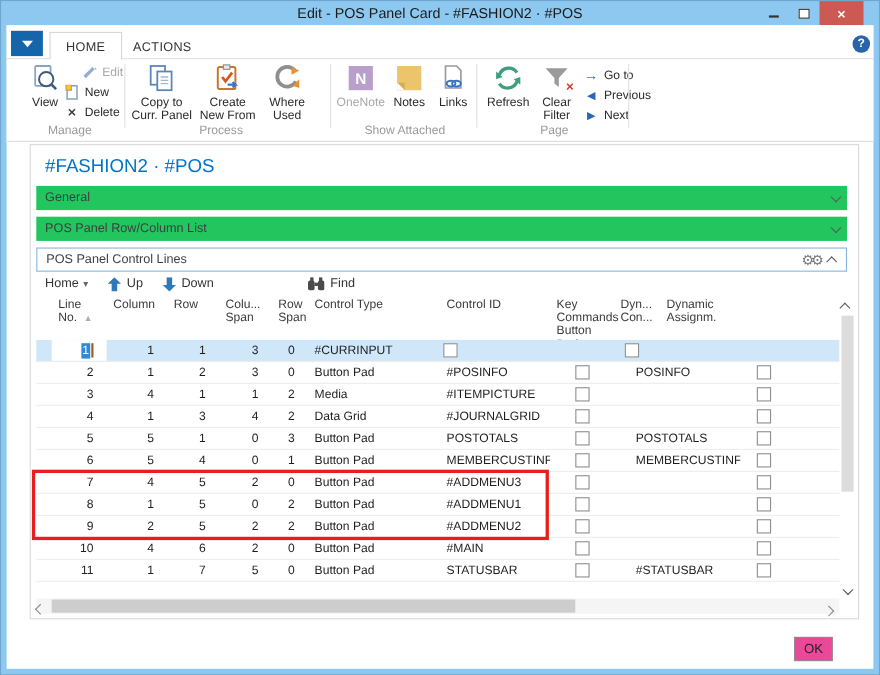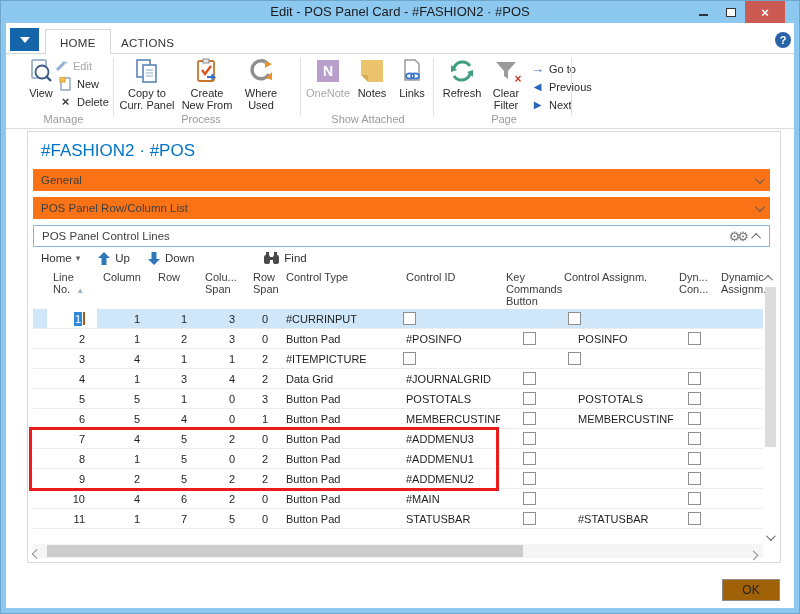--- a/index.html
+++ b/index.html
@@ -52,21 +52,21 @@
   .onenote-icon { width:22px; height:22px; background:#b9a0cc; color:#fff; font-weight:bold;
                   font-size:14px; text-align:center; line-height:22px; }
   .goto-glyph { color:#3a74c9; font-weight:bold; font-size:13px; }
   .tri-glyph { color:#2a66b8; font-size:10px; }
   .clear-x { position:absolute; right:-2px; bottom:-2px; color:#cf3a2a; font-weight:bold; font-size:12px; }
 
   
   .frame { position:absolute; left:26px; top:130px; width:754px; height:432px; border:1px solid #dadada; background:#fff; }
   .pagetitle { position:absolute; left:40px; top:140px; font-size:17px; color:#0074c9; }
 
-  .fasttab { position:absolute; left:32px; width:737px; height:22px; background:#f97316;
+  .fasttab { position:absolute; left:32px; width:737px; height:22px; background:#22c55e;
              display:flex; align-items:center; padding:0 8px; color:#3f3f3f; font-size:11.5px; }
   .fasttab.focused { background:#fff; border:1px solid #82b6e0; }
   .ft-right { margin-left:auto; display:flex; align-items:center; gap:8px; }
   .gears { color:#7a7a7a; font-size:13px; letter-spacing:-3px; }
   .chev { width:7px; height:7px; border-right:1.6px solid #5a5a5a; border-bottom:1.6px solid #5a5a5a; display:inline-block; }
   .chev.down { transform:rotate(45deg) translateY(-2px); }
   .chev.up { transform:rotate(-135deg) translateY(-2px); }
 
   
   .gridbar { position:absolute; left:40px; top:247px; height:20px; display:flex; align-items:center;
@@ -96,21 +96,21 @@
 
   
   .vscroll { position:absolute; left:762px; top:268px; width:15px; height:272px; }
   .vthumb { position:absolute; left:2px; top:18px; width:11px; height:160px; background:#dcdcdc; }
   .sb-ar { position:absolute; width:9px; height:9px; }
   .hscroll { position:absolute; left:32px; top:543px; width:730px; height:14px; background:#f5f5f5; }
   .hthumb { position:absolute; left:14px; top:1px; width:476px; height:12px; background:#cdcdcd; }
 
   
   .hlbox { position:absolute; left:28px; top:426px; width:470px; height:64px; border:3px solid #ec1c1c; z-index:6; pointer-events:none; }
-  .okbtn { position:absolute; left:721px; top:578px; width:58px; height:22px; background:#a16207;
+  .okbtn { position:absolute; left:721px; top:578px; width:35px; height:22px; background:#ec4899;
            border:1px solid #8b8b8b; font-size:12px; color:#222; display:flex; align-items:center; justify-content:center; }
   svg { display:block; }
 </style>
 </head>
 <body>
 
 <div class="window">
 
   <div class="titlebar">
     <div class="title">Edit - POS Panel Card - #FASHION2 · #POS</div>
@@ -139,21 +139,21 @@
     <div class="rbtn-l" style="left:15px; width:40px;">
       <span class="icon26">
         <svg width="26" height="26" viewBox="0 0 26 26">
             <rect x="4" y="2" width="14" height="18" rx="1" fill="#fff" stroke="#8aa4c0" stroke-width="1.6"></rect>
             <circle cx="14" cy="14" r="6.5" fill="#fff" stroke="#3c5a80" stroke-width="1.8"></circle>
             <line x1="18.5" y1="18.5" x2="23" y2="23" stroke="#3c5a80" stroke-width="2.4"></line>
           </svg>
       </span>
       <span class="lbl">View</span>
     </div>
-    <div class="rbtn-s disabled" style="left:48px; top:3px;">
+    <div class="rbtn-s disabled" style="left:68px; top:3px;">
       <span class="icon14">
         <svg width="13" height="13" viewBox="0 0 13 13">
             <line x1="2" y1="11" x2="10" y2="3" stroke="#93aed0" stroke-width="3"></line>
             <polygon points="11,2 13,4 11.5,4.5" fill="#93aed0"></polygon>
           </svg>
       </span>
       <span class="lbl">Edit</span>
     </div>
     <div class="rbtn-s" style="left:52px; top:21px;">
       <span class="icon14">
@@ -310,21 +310,21 @@
       <span>Up</span>
     </span>
     <span class="item">
       <span class="arrow-ic">
         <svg width="12" height="13" viewBox="0 0 12 13">
             <path d="M6 13 L0 7 H3.5 V0 H8.5 V7 H12 Z" fill="#2e78bb"></path>
           </svg>
       </span>
       <span>Down</span>
     </span>
-    <span class="item" style="margin-left:52px;">
+    <span class="item" style="margin-left:68px;">
       <span class="arrow-ic">
         <svg width="15" height="12" viewBox="0 0 15 12">
             <rect x="0" y="3" width="6" height="9" rx="2" fill="#4a4a4a"></rect>
             <rect x="9" y="3" width="6" height="9" rx="2" fill="#4a4a4a"></rect>
             <rect x="2" y="0" width="3" height="4" fill="#4a4a4a"></rect>
             <rect x="10" y="0" width="3" height="4" fill="#4a4a4a"></rect>
             <rect x="6" y="5" width="3" height="3" fill="#4a4a4a"></rect>
           </svg>
       </span>
       <span>Find</span>
@@ -339,21 +339,20 @@
     <div class="hc c3">Row</div>
     <div class="hc c4">Colu...
 Span</div>
     <div class="hc c5">Row
 Span</div>
     <div class="hc c6">Control Type</div>
     <div class="hc c7">Control ID</div>
     <div class="hc c8">Key
 Commands
 Button Pad</div>
-    <div class="hc c9">Control Assignm.</div>
     <div class="hc c10">Dyn...
 Con...</div>
     <div class="hc c11">Dynamic
 Assignm.</div>
   </div>
 
   <div class="grows">
       <div class="grow selected">
         <div class="gc c0"></div>
         <div class="gc c1 num editcell">
@@ -392,20 +391,21 @@
         </div>
         <div class="gc c11 txt"></div>
       </div>
       <div class="grow">
         <div class="gc c0"></div>
         <div class="gc c1 num">3</div>
         <div class="gc c2 num">4</div>
         <div class="gc c3 num">1</div>
         <div class="gc c4 num">1</div>
         <div class="gc c5 num">2</div>
+        <div class="gc c6 txt">Media</div>
         <div class="gc c7 txt">#ITEMPICTURE</div>
         <div class="gc c8 chk">
           <span class="cb"></span>
         </div>
         <div class="gc c9 txt2"></div>
         <div class="gc c10 chk">
           <span class="cb"></span>
         </div>
         <div class="gc c11 txt"></div>
       </div>

